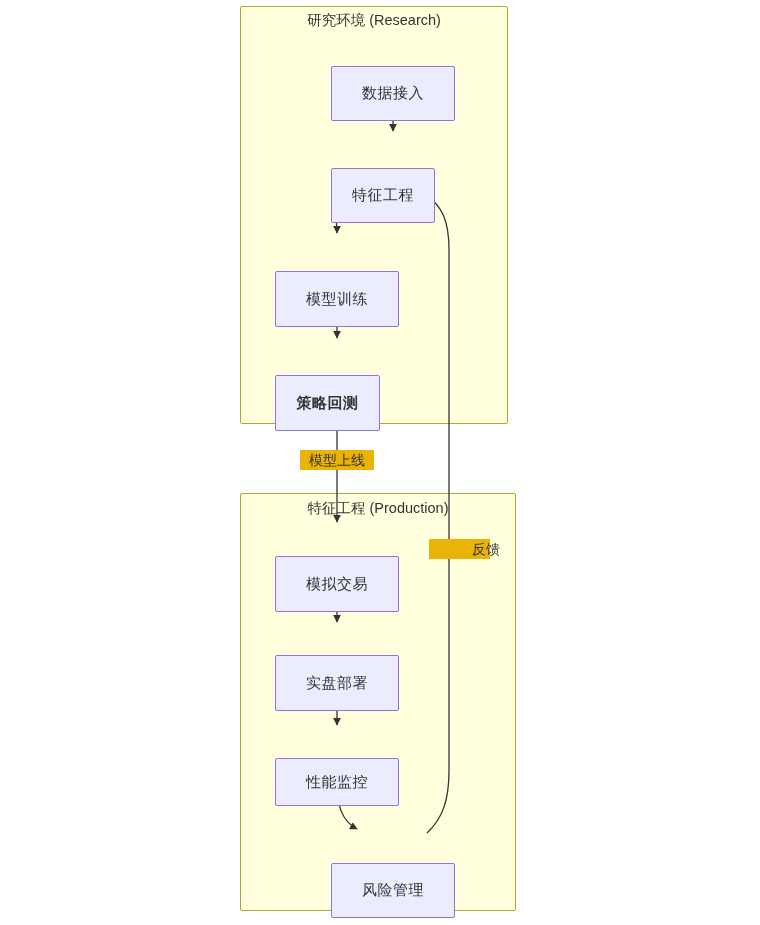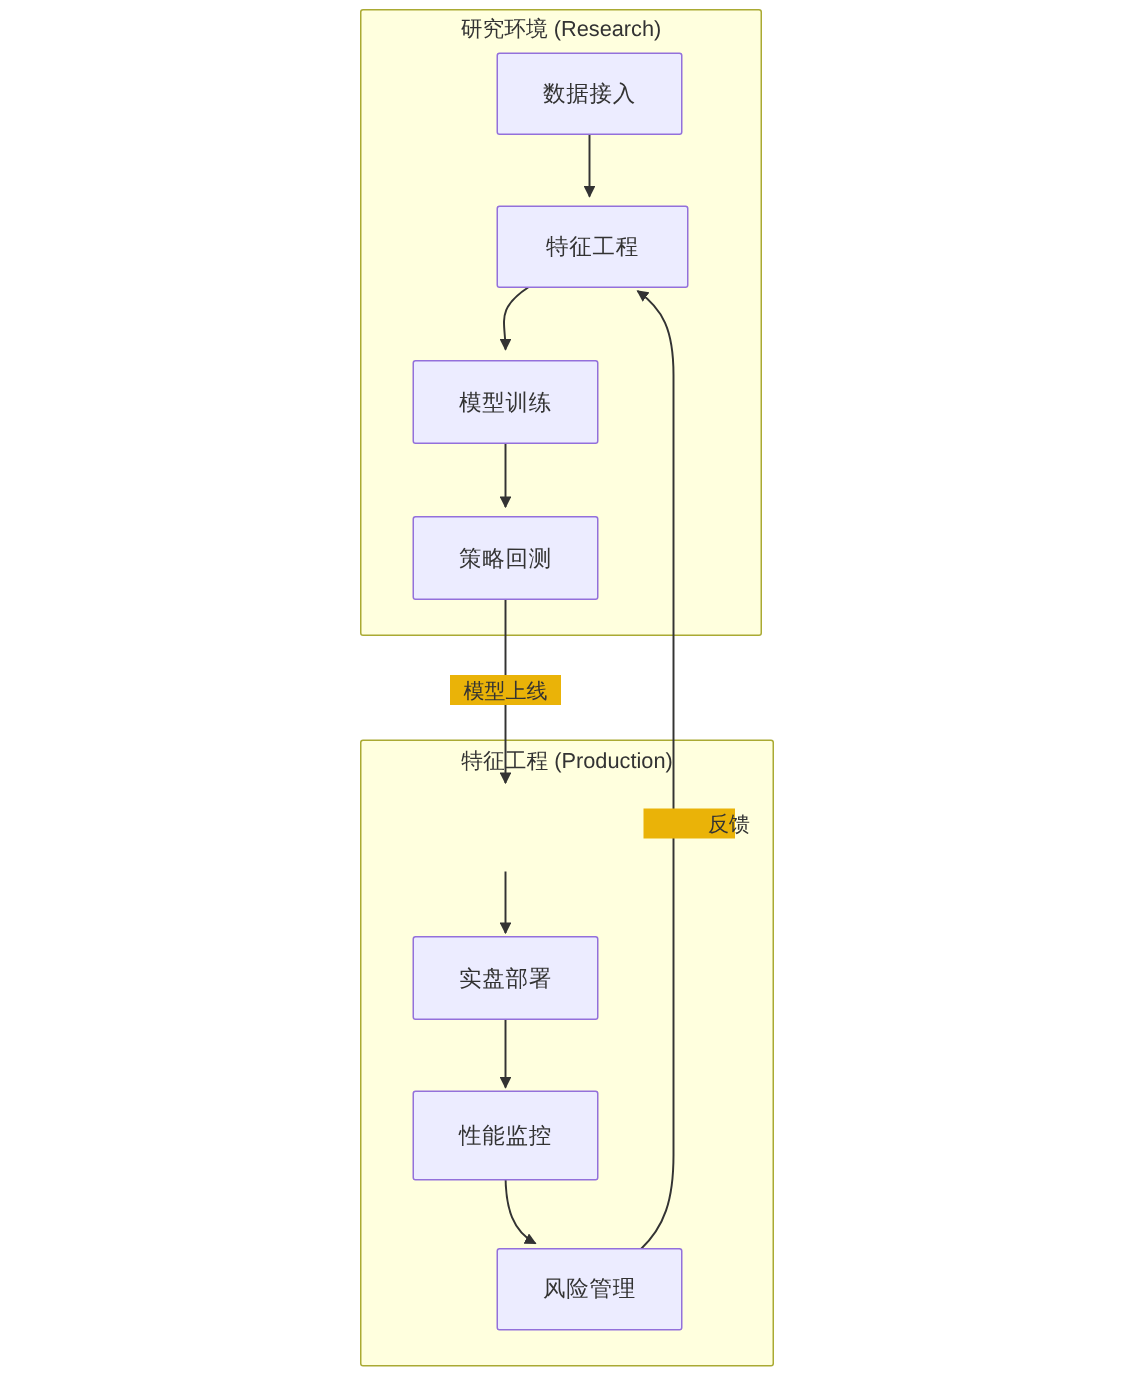--- a/index.html
+++ b/index.html
@@ -47,20 +47,21 @@
     background: #ececff;
     border: 1px solid #9370db;
     border-radius: 2px;
     display: flex;
     align-items: center;
     justify-content: center;
     font-size: 15px;
     color: #333333;
     white-space: nowrap;
     letter-spacing: 0.5px;
+    margin-top: 31px;
   }
   .edge-label {
     position: absolute;
     box-sizing: border-box;
     background: #eab308;
     color: #333333;
     font-size: 14px;
     line-height: 18px;
     padding: 1px 2px;
     white-space: nowrap;
@@ -99,30 +100,31 @@
 
     <path d="M 427,833 C 443,818 449,800 449,770 L 449,250 C 449,220 442,206 425,194" fill="none" stroke="#333333" stroke-width="1.3" marker-end="url(#arrow)"></path>
   </svg>
 
   <div class="cluster-label" style="left:240px; top:12px; width:268px;">研究环境 (Research)</div>
 
   <div class="cluster-label" style="left:240px; top:500px; width:276px;">特征工程 (Production)</div>
 
   <div class="node" style="left:331px; top:35px; width:124px; height:55px;">数据接入</div>
 
-  <div class="node" style="left:331px; top:137px; width:128px; height:55px;">特征工程</div>
+  <div class="node" style="left:331px; top:137px; width:104px; height:55px;">特征工程</div>
 
   <div class="node" style="left:275px; top:240px; width:124px; height:56px;font-family:Liberation Serif, serif;">模型训练</div>
 
-  <div class="node" style="left:275px; top:344px; width:124px; height:56px;">策略回测</div>
+  <div class="node" style="left:275px; top:344px; width:105px; height:56px;font-weight:bold;">策略回测</div>
 
+  <div class="node" style="left:275px; top:525px; width:124px; height:56px;">模拟交易</div>
 
   <div class="node" style="left:275px; top:624px; width:124px; height:56px;">实盘部署</div>
 
-  <div class="node" style="left:275px; top:727px; width:124px; height:60px;">性能监控</div>
+  <div class="node" style="left:275px; top:727px; width:124px; height:48px;">性能监控</div>
 
   <div class="node" style="left:331px; top:832px; width:124px; height:55px;text-align:center;">风险管理</div>
 
   <div class="edge-label" style="left:300px; top:450px; width:74px;">模型上线</div>
 
   <div class="edge-label" style="left:429px; top:539px; width:61px;padding-left:43px;">反馈</div>
 
 </div>
 
 </body></html>

